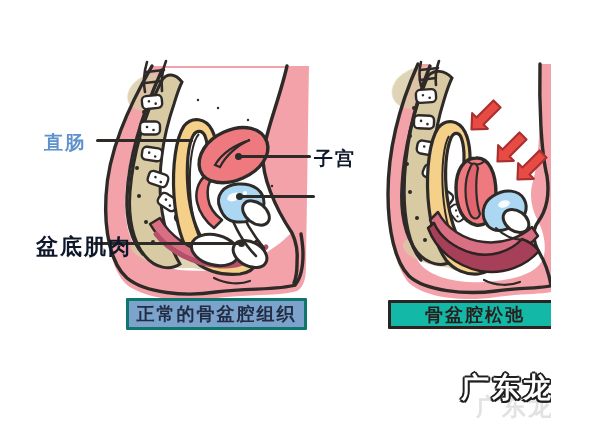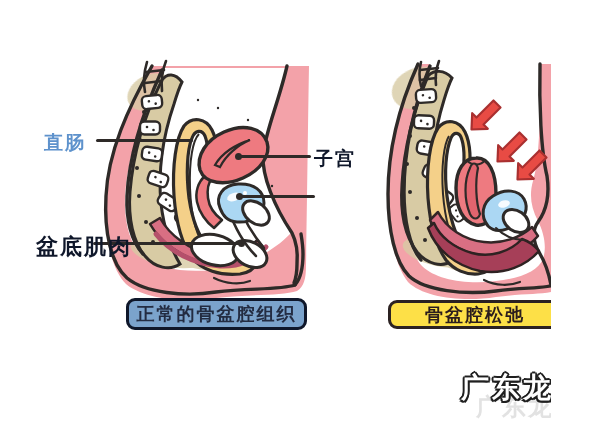--- a/index.html
+++ b/index.html
@@ -9,26 +9,26 @@
   }
   .fig{position:absolute;}
   .fig-left{left:98px;top:56px;}
   .fig-right{left:376px;top:56px;}
   .anat-label{position:absolute;font-weight:bold;font-size:19px;letter-spacing:2px;white-space:nowrap;}
   .lbl-blue{color:#5e92cc;}
   .lbl-red{color:#0f172a;}
   .connector{position:absolute;height:3.4px;background:#2e2a28;border-radius:2px;}
   .cdot{position:absolute;width:7px;height:7px;border-radius:50%;background:#2e2a28;}
   .caption{
-    position:absolute;box-sizing:border-box;border:3px solid #0f172a;border-radius:9px;
+    position:absolute;box-sizing:border-box;border:3px solid #0f766e;border-radius:1px;
     font-weight:bold;font-size:18px;letter-spacing:2px;text-align:center;
     display:flex;align-items:center;justify-content:center;
   }
   .caption-left{left:126px;top:298px;width:181px;height:32px;background:#7ba3cc;color:#232c42;}
-  .caption-right{left:388px;top:300px;width:174px;height:29px;background:#fde047;color:#2b1d1d;border-color:#2b2222;}
+  .caption-right{left:388px;top:300px;width:174px;height:29px;background:#14b8a6;color:#2b1d1d;border-color:#2b2222;}
   .watermark-ghost{
     position:absolute;left:476px;top:391px;font-size:24px;font-weight:bold;
     color:#cfcfcf;opacity:.6;letter-spacing:2px;white-space:nowrap;
   }
   .watermark-main{
     position:absolute;left:461px;top:369px;font-size:28px;font-weight:bold;letter-spacing:3px;
     color:#ffffff;white-space:nowrap;
     text-shadow:-2px 0 #1f1f1f,2px 0 #1f1f1f,0 -2px #1f1f1f,0 2px #1f1f1f,
                 -1.5px -1.5px #1f1f1f,1.5px 1.5px #1f1f1f,-1.5px 1.5px #1f1f1f,1.5px -1.5px #1f1f1f;
   }

